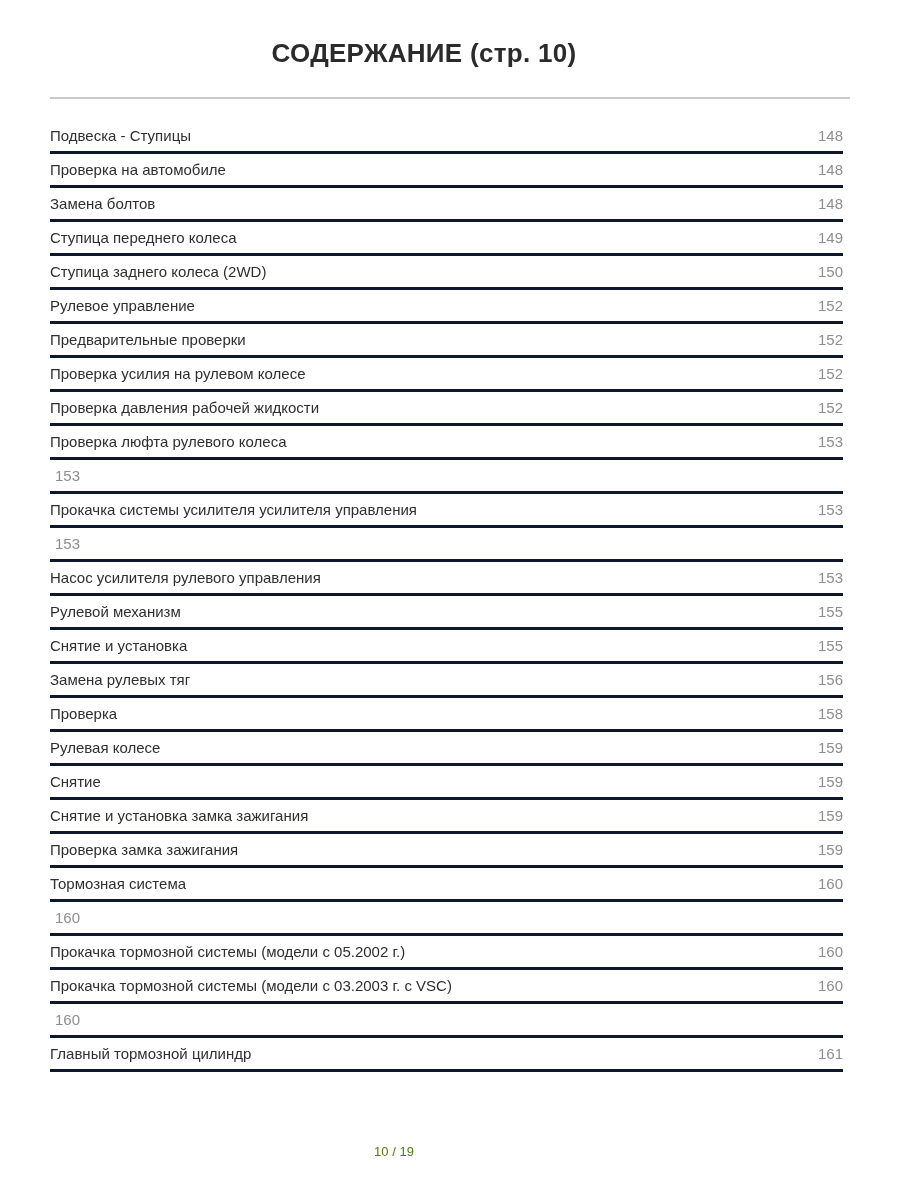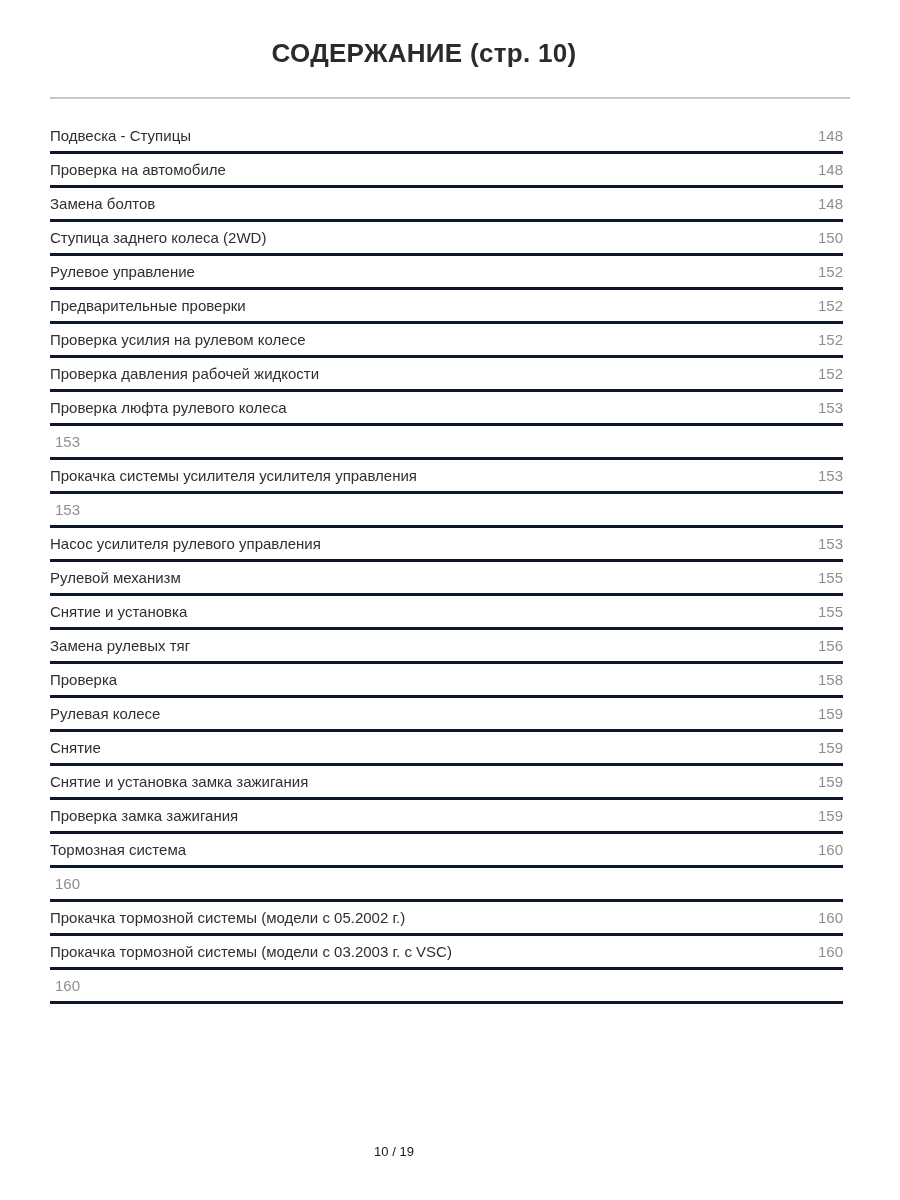--- a/index.html
+++ b/index.html
@@ -88,21 +88,21 @@
   }
 
   
   .page-footer {
     position: absolute;
     left: 0;
     top: 1143px;
     width: 788px;
     text-align: center;
     font-size: 13px;
-    color: #0f172a;
+    color: #4d7c0f;
     line-height: 18px;
     white-space: nowrap;
   }
 </style>
 </head>
 <body>
 
 <div class="page">
 
   <div class="toc-title">СОДЕРЖАНИЕ (стр. 10)</div>
@@ -116,20 +116,24 @@
       </div>
       <div class="toc-row">
         <span class="toc-row-title">Проверка на автомобиле</span>
         <span class="toc-row-page">148</span>
       </div>
       <div class="toc-row">
         <span class="toc-row-title">Замена болтов</span>
         <span class="toc-row-page">148</span>
       </div>
       <div class="toc-row">
+        <span class="toc-row-title">Ступица переднего колеса</span>
+        <span class="toc-row-page">149</span>
+      </div>
+      <div class="toc-row">
         <span class="toc-row-title">Ступица заднего колеса (2WD)</span>
         <span class="toc-row-page">150</span>
       </div>
       <div class="toc-row">
         <span class="toc-row-title">Рулевое управление</span>
         <span class="toc-row-page">152</span>
       </div>
       <div class="toc-row">
         <span class="toc-row-title">Предварительные проверки</span>
         <span class="toc-row-page">152</span>
@@ -203,17 +207,21 @@
         <span class="toc-row-title">Прокачка тормозной системы (модели с 05.2002 г.)</span>
         <span class="toc-row-page">160</span>
       </div>
       <div class="toc-row">
         <span class="toc-row-title">Прокачка тормозной системы (модели с 03.2003 г. с VSC)</span>
         <span class="toc-row-page">160</span>
       </div>
       <div class="toc-row">
         <span class="toc-row-page">160</span>
       </div>
+      <div class="toc-row">
+        <span class="toc-row-title">Главный тормозной цилиндр</span>
+        <span class="toc-row-page">161</span>
+      </div>
     </div>
 
   <div class="page-footer">10 / 19</div>
 
 </div>
 
 </body></html>

